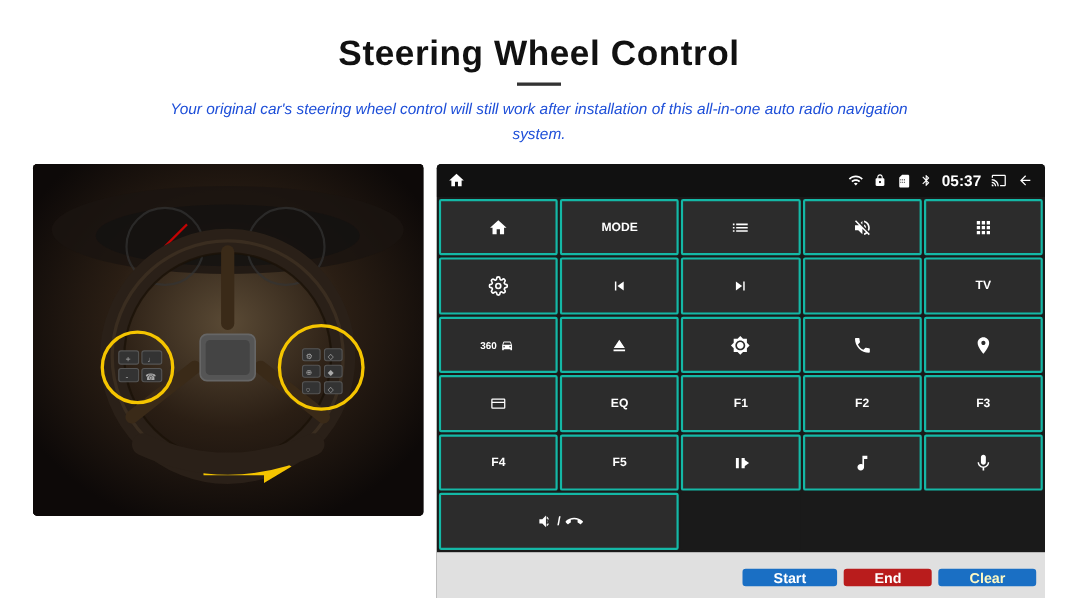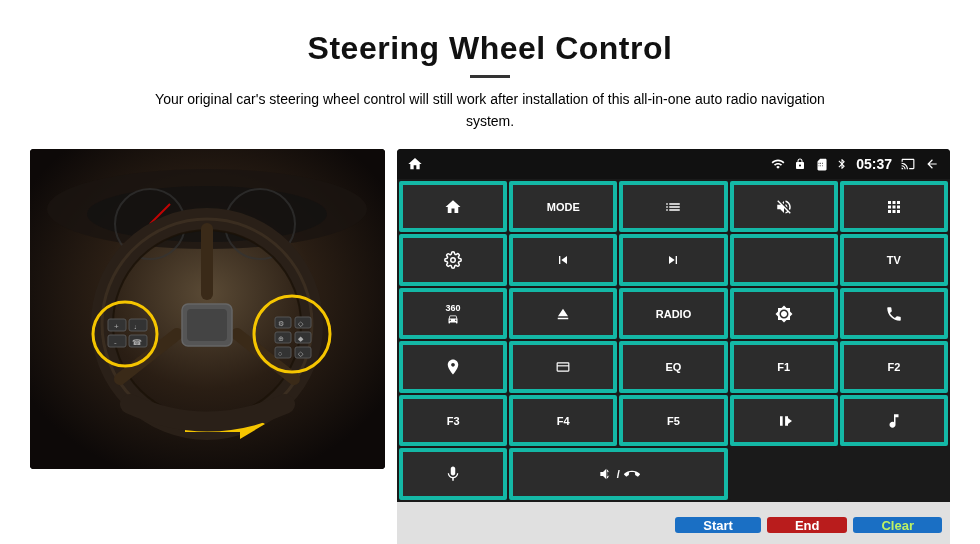--- a/index.html
+++ b/index.html
@@ -36,24 +36,25 @@
 
     .title-divider {
       width: 40px;
       height: 3px;
       background: #333;
       margin: 8px auto 10px;
     }
 
     .subtitle {
       font-size: 14px;
-      color: #000000;
+      color: #1d4ed8;
       line-height: 1.6;
       max-width: 700px;
       margin: 0 auto;
+      font-style: italic;
     }
 
     .main-content {
       display: flex;
       width: 100%;
       flex: 1;
       padding: 8px 30px 8px;
       gap: 12px;
     }
 
@@ -119,21 +120,21 @@
       display: grid;
       grid-template-columns: repeat(5, 1fr);
       grid-template-rows: repeat(6, 1fr);
       gap: 2px;
       padding: 2px;
       flex: 1;
     }
 
     .hu-btn {
       background: #2c2c2c;
-      border: 4px solid #14b8a6;
+      border: 2px solid #14b8a6;
       color: #fff;
       display: flex;
       align-items: center;
       justify-content: center;
       font-size: 11px;
       font-weight: bold;
       cursor: pointer;
       border-radius: 2px;
       min-height: 38px;
     }
@@ -165,21 +166,21 @@
       color: #fff;
     }
 
     .ctrl-btn-end {
       background: #b91c1c;
       color: #fff;
     }
 
     .ctrl-btn-clear {
       background: #1a6fc4;
-      color: #bef264;
+      color: #fef9c3;
     }
 
     
     .span2 {
       grid-column: span 2;
     }
   </style>
 </head>
 <body>
 
@@ -349,34 +350,31 @@
           </svg>
         </div>
         <div class="hu-btn">
           <span></span>
         </div>
         <div class="hu-btn">
           <span>TV</span>
         </div>
 
         <div class="hu-btn">
-          <div style="display:flex;flex-direction:column;align-items:center;gap:0;">
+          <div style="display:flex;flex-direction:row;align-items:center;gap:0;">
             <span style="font-size:9px;color:#fff;">360</span>
             <svg width="18" height="12" viewBox="0 0 24 24" fill="white">
               <path d="M18.92 6.01C18.72 5.42 18.16 5 17.5 5h-11c-.66 0-1.21.42-1.42 1.01L3 12v8c0 .55.45 1 1 1h1c.55 0 1-.45 1-1v-1h12v1c0 .55.45 1 1 1h1c.55 0 1-.45 1-1v-8l-2.08-5.99zM6.5 16c-.83 0-1.5-.67-1.5-1.5S5.67 13 6.5 13s1.5.67 1.5 1.5S7.33 16 6.5 16zm11 0c-.83 0-1.5-.67-1.5-1.5s.67-1.5 1.5-1.5 1.5.67 1.5 1.5-.67 1.5-1.5 1.5zM5 11l1.5-4.5h11L19 11H5z"></path>
             </svg>
           </div>
         </div>
         <div class="hu-btn">
           <svg width="18" height="18" viewBox="0 0 24 24" fill="white">
             <path d="M5 17h14v2H5zm7-12L5.33 15h13.34z"></path>
           </svg>
-        </div>
-        <div class="hu-btn">
-          <span>RADIO</span>
         </div>
         <div class="hu-btn">
           <svg width="18" height="18" viewBox="0 0 24 24" fill="white">
             <path d="M20 8.69V4h-4.69L12 .69 8.69 4H4v4.69L.69 12 4 15.31V20h4.69L12 23.31 15.31 20H20v-4.69L23.31 12 20 8.69zM12 18c-3.31 0-6-2.69-6-6s2.69-6 6-6 6 2.69 6 6-2.69 6-6 6zm0-10c-2.21 0-4 1.79-4 4s1.79 4 4 4 4-1.79 4-4-1.79-4-4-4z"></path>
           </svg>
         </div>
 
         <div class="hu-btn">
           <svg width="18" height="18" viewBox="0 0 24 24" fill="white">
             <path d="M6.62 10.79c1.44 2.83 3.76 5.14 6.59 6.59l2.2-2.2c.27-.27.67-.36 1.02-.24 1.12.37 2.33.57 3.57.57.55 0 1 .45 1 1V20c0 .55-.45 1-1 1-9.39 0-17-7.61-17-17 0-.55.45-1 1-1h3.5c.55 0 1 .45 1 1 0 1.25.2 2.45.57 3.57.11.35.03.74-.25 1.02l-2.2 2.2z"></path>

